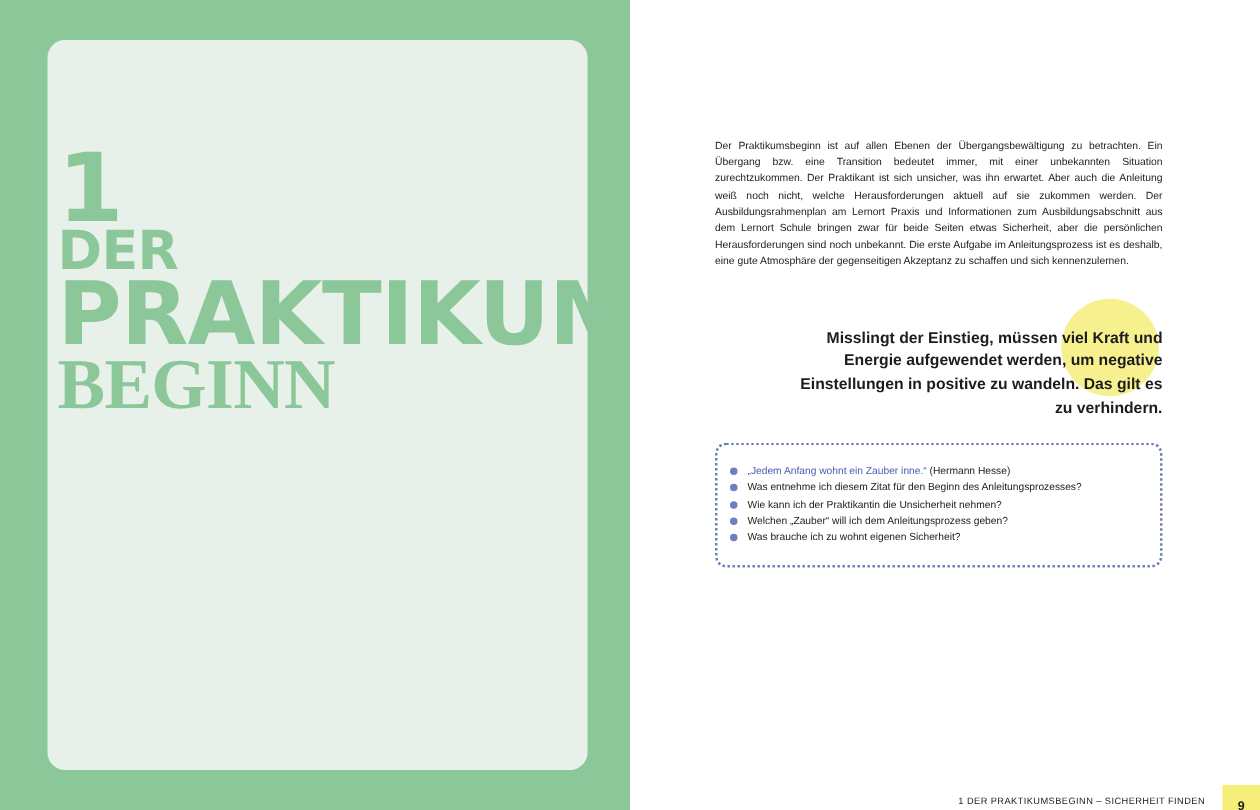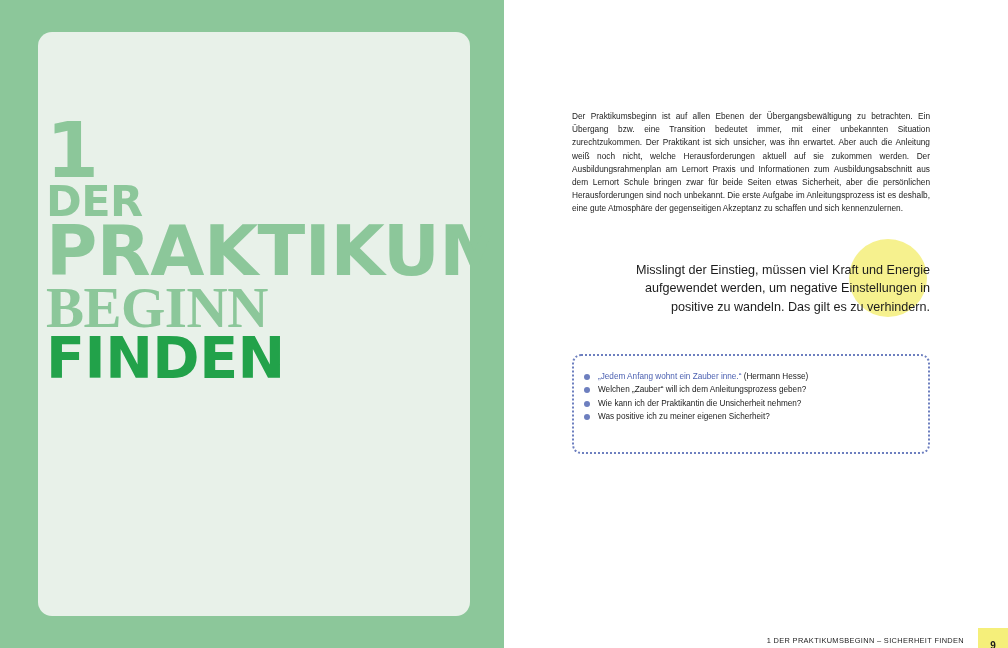--- a/index.html
+++ b/index.html
@@ -97,20 +97,21 @@
   .highlight-block {
     position: absolute;
     left: 120px;
     top: 212px;
     width: 306px;
     text-align: right;
     font-size: 12.6px;
     line-height: 1.50;
     color: #1c1c1c;
     font-family: "Liberation Sans", sans-serif;
+    font-weight: bold;
   }
   .highlight-dot {
     position: absolute;
     left: 345px;
     top: 203px;
     width: 78px;
     height: 78px;
     border-radius: 50%;
     background: #f5ef7a;
     opacity: 0.85;
@@ -192,50 +193,53 @@
 
 <div class="spread">
 
   <div class="page-left">
     <div class="chapter-card"></div>
     <div class="chapter-title">
       <span class="chapter-num">1</span>
       <span class="chapter-line1">DER</span>
       <span class="chapter-line2">PRAKTIKUMS-</span>
       <span class="chapter-line3">BEGINN</span>
-      <span class="chapter-sub2">FINDEN</span>
     </div>
   </div>
 
   <div class="page-right">
 
     <p class="body-text">Der Praktikumsbeginn ist auf allen Ebenen der Übergangsbewältigung zu betrachten. Ein Übergang bzw. eine Transition bedeutet immer, mit einer unbekannten Situation zurechtzukommen. Der Praktikant ist sich unsicher, was ihn erwartet. Aber auch die Anleitung weiß noch nicht, welche Herausforderungen aktuell auf sie zukommen werden. Der Ausbildungsrahmenplan am Lernort Praxis und Informationen zum Ausbildungsabschnitt aus dem Lernort Schule bringen zwar für beide Seiten etwas Sicherheit, aber die persönlichen Herausforderungen sind noch unbekannt. Die erste Aufgabe im Anleitungsprozess ist es deshalb, eine gute Atmosphäre der gegenseitigen Akzeptanz zu schaffen und sich kennenzulernen.</p>
 
     <div class="highlight-dot"></div>
 
     <p class="highlight-block">Misslingt der Einstieg, müssen viel Kraft und Energie aufgewendet werden, um negative Einstellungen in positive zu wandeln. Das gilt es zu verhindern.</p>
 
     <div class="question-box"></div>
 
     <ul class="question-list">
       <li>
         <span class="bullet"></span>
         <span class="quote-blue">„Jedem Anfang wohnt ein Zauber inne.“</span><span> (Hermann Hesse)</span>
       </li>
       <li>
         <span class="bullet"></span>
+        <span>Was entnehme ich diesem Zitat für den Beginn des Anleitungsprozesses?</span>
+      </li>
+      <li>
+        <span class="bullet"></span>
+        <span>Wie kann ich der Praktikantin die Unsicherheit nehmen?</span>
+      </li>
+      <li>
+        <span class="bullet"></span>
         <span>Welchen „Zauber“ will ich dem Anleitungsprozess geben?</span>
       </li>
       <li>
         <span class="bullet"></span>
-        <span>Wie kann ich der Praktikantin die Unsicherheit nehmen?</span>
-      </li>
-      <li>
-        <span class="bullet"></span>
-        <span>Was positive ich zu meiner eigenen Sicherheit?</span>
+        <span>Was brauche ich zu wohnt eigenen Sicherheit?</span>
       </li>
     </ul>
 
     <div class="footer">
       <span class="footer-text">1 DER PRAKTIKUMSBEGINN – SICHERHEIT FINDEN</span>
       <div class="page-number-box">
         <span class="page-number">9</span>
       </div>
     </div>
 

